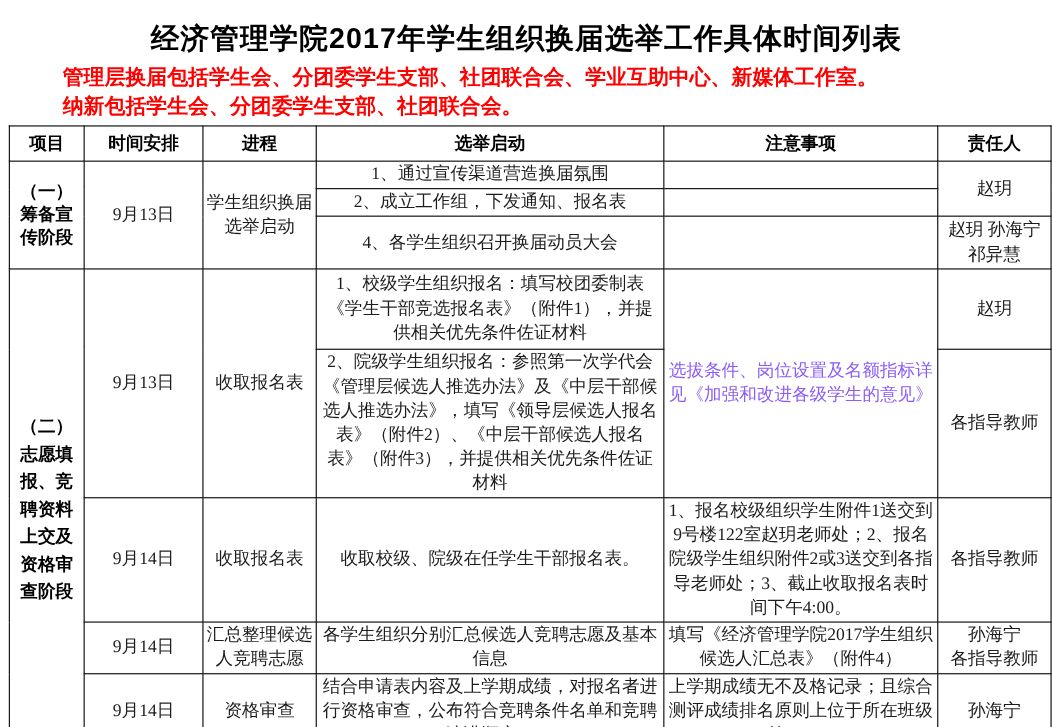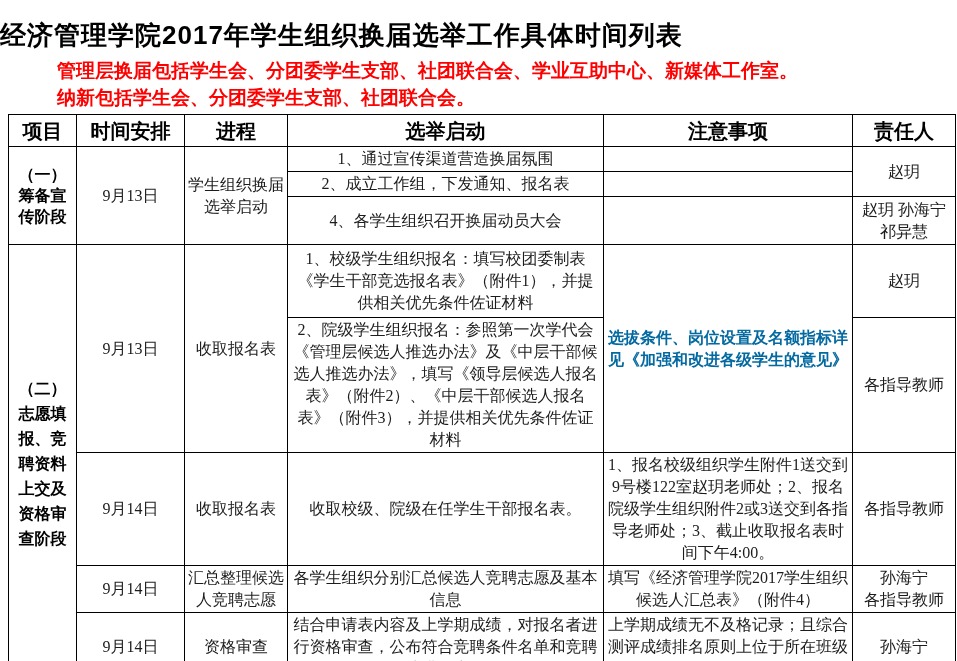--- a/index.html
+++ b/index.html
@@ -10,21 +10,21 @@
   body {
     width: 957px;
     height: 661px;
     position: relative;
     overflow: hidden;
     font-family: "Liberation Serif", serif;
     color: #1c1c1c;
   }
   .doc-title {
     margin: 18px 0 2px 0;
-    text-align: left;
+    text-align: center;
     font-family: "Liberation Sans", sans-serif;
     font-weight: bold;
     font-size: 26px;
     letter-spacing: 1px;
     color: #000000;
   }
   .intro {
     margin: 4px 0 0 10px;
   }
   .intro-line {
@@ -48,21 +48,21 @@
     border: 1px solid #000000;
     padding: 1px 3px;
     vertical-align: middle;
     text-align: center;
     overflow: hidden;
     word-break: break-all;
   }
   th {
     font-family: "Liberation Sans", sans-serif;
     font-weight: bold;
-    font-size: 20px;
+    font-size: 16px;
     color: #000000;
   }
   .left {
     text-align: left;
   }
   .preline {
     white-space: pre-line;
   }
   .project-cell {
     font-family: "Liberation Sans", sans-serif;
@@ -74,22 +74,21 @@
   .project-s1 {
     line-height: 21px;
   }
   .project-s2 {
     vertical-align: top;
     padding-top: 132px;
     line-height: 25px;
     border-bottom: none !important;
   }
   .red-note {
-    color: #0369a1;
-    font-weight: bold;
+    color: #8b5cf6;
   }
 </style>
 </head>
 <body>
 
 <h1 class="doc-title">经济管理学院2017年学生组织换届选举工作具体时间列表</h1>
 
 <div class="intro">
   <div class="intro-line">管理层换届包括学生会、分团委学生支部、社团联合会、学业互助中心、新媒体工作室。</div>
   <div class="intro-line">纳新包括学生会、分团委学生支部、社团联合会。</div>

